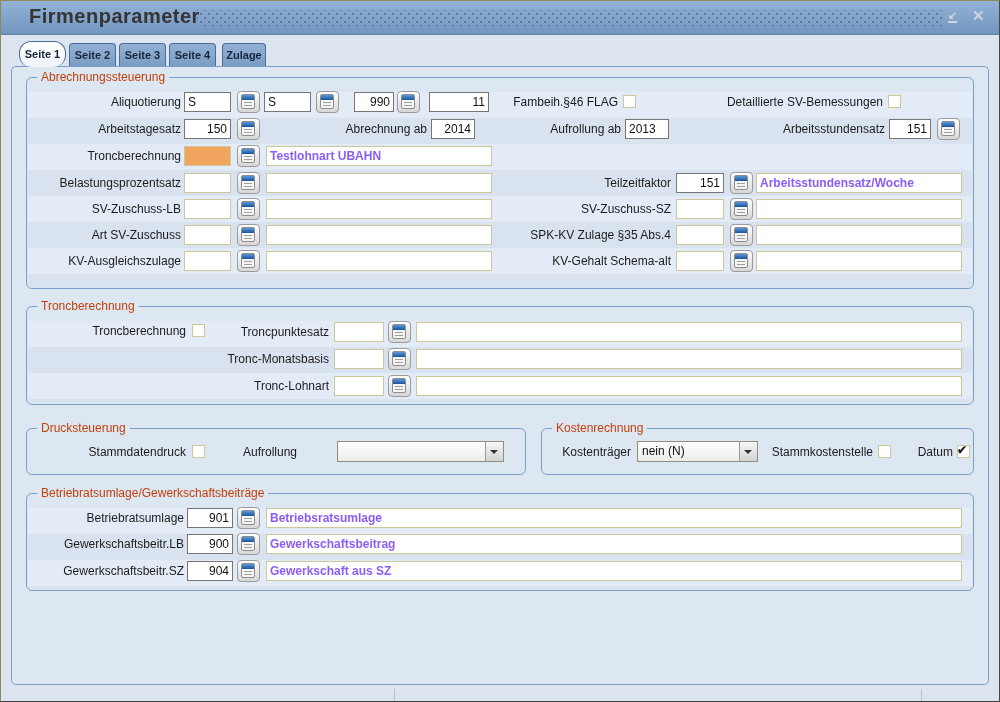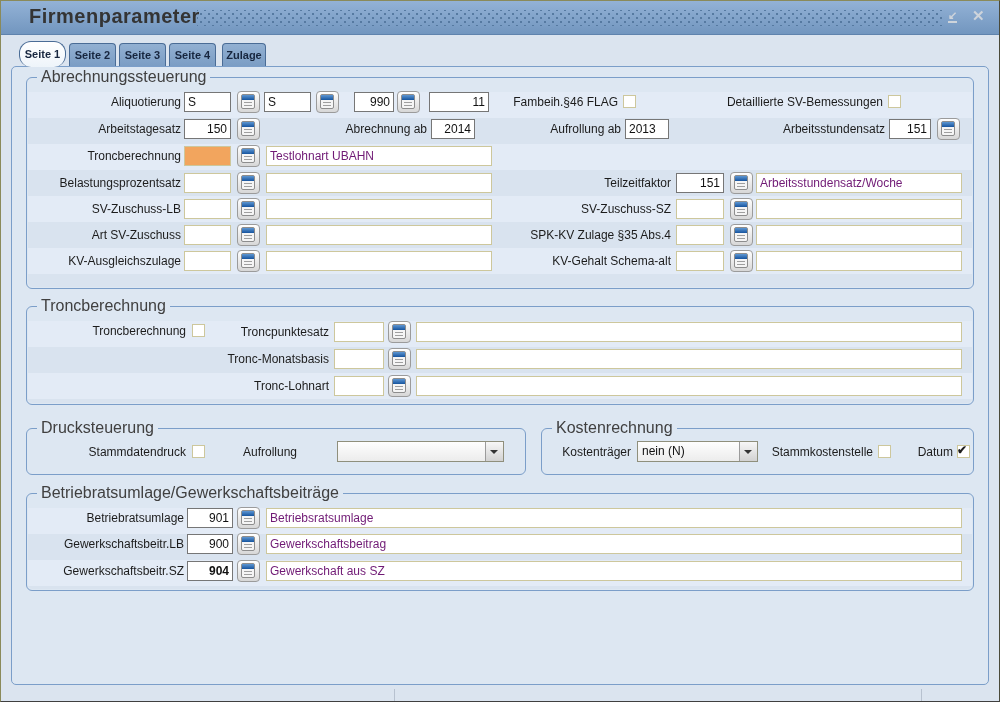--- a/index.html
+++ b/index.html
@@ -22,30 +22,30 @@
        color:#17263f;background:linear-gradient(#92b0d2,#7b9dc4);border:1px solid #4a6c96;border-bottom:none;
        border-radius:4px 4px 0 0;box-sizing:border-box;z-index:3;cursor:pointer;}
   .tab.active{top:40px;height:26px;line-height:25px;background:linear-gradient(#ffffff,#eef4fa);z-index:5;border-radius:12px;}
   
   .panel{position:absolute;left:10px;top:65px;width:978px;height:619px;border:1px solid #7b9ec9;border-radius:5px;
          background:#dde7f2;box-sizing:border-box;z-index:1;}
   
   .fs{position:absolute;border:1px solid #7b9ec9;border-radius:6px;z-index:2;box-sizing:border-box;}
   .fs.striped::before{content:"";position:absolute;left:1px;right:1px;top:14px;bottom:1px;border-radius:0 0 5px 5px;
        background:repeating-linear-gradient(180deg,#e3ebf6 0 26px,#d9e3ef 26px 52px);z-index:0;}
-  .legend{position:absolute;top:-8px;left:10px;background:#dde7f2;padding:0 4px;font-size:16px;color:#404040;
+  .legend{position:absolute;top:-8px;left:10px;background:#dde7f2;padding:0 4px;font-size:12px;color:#c2410c;
           line-height:14px;white-space:nowrap;z-index:3;}
   
   .lbl{position:absolute;height:20px;line-height:20px;font-size:12px;color:#1c1c1c;text-align:right;
        white-space:nowrap;z-index:4;}
   .in{position:absolute;height:20px;box-sizing:border-box;border:1px solid #767676;background:#fff;
       font-family:"Liberation Sans",sans-serif;font-size:12px;padding:0 3px;z-index:4;color:#111;}
   .num{text-align:right;}
   .kh{border-color:#cdc79c;}
-  .olive{color:#701a75;}
+  .olive{color:#8b5cf6;font-weight:bold;}
   .orange{background:#f2a55e;border-color:#cdc79c;}
   .ibtn{position:absolute;width:23px;height:22px;box-sizing:border-box;border:1px solid #9b9b9b;border-radius:4px;
         background:linear-gradient(#ffffff,#d7d7d7);z-index:4;padding:0;cursor:pointer;}
   .glyph{position:absolute;left:3px;top:2px;width:14px;height:15px;background:#f5f5f5;border:1px solid #8d8d8d;
          border-radius:2px;box-sizing:border-box;}
   .glyph::before{content:"";position:absolute;left:0;top:0;right:0;height:5px;
          background:linear-gradient(#5e97d3,#16549e);}
   .glyph::after{content:"";position:absolute;left:2px;right:2px;top:7px;height:5px;
          background:repeating-linear-gradient(#9f9f9f 0 1px,rgba(0,0,0,0) 1px 3px);}
   .cb{position:absolute;appearance:none;-webkit-appearance:none;width:13px;height:13px;border:1px solid #cdc79c;
@@ -251,21 +251,21 @@
   <input class="in kh olive" style="left: 265px; top: 507px; width: 696px;" value="Betriebsratsumlage">
 
   <span class="lbl" style="left:30px;top:533px;width:153px">Gewerkschaftsbeitr.LB</span>
   <input class="in num" style="left: 186px; top: 533px; width: 46px;" value="900">
   <button class="ibtn" style="left:236px;top:532px">
       <span class="glyph"></span>
     </button>
   <input class="in kh olive" style="left: 265px; top: 533px; width: 696px;" value="Gewerkschaftsbeitrag">
 
   <span class="lbl" style="left:30px;top:560px;width:153px">Gewerkschaftsbeitr.SZ</span>
-  <input class="in num" style="left: 186px; top: 560px; width: 46px; font-weight: bold;" value="904">
+  <input class="in num" style="left: 186px; top: 560px; width: 46px;" value="904">
   <button class="ibtn" style="left:236px;top:559px">
       <span class="glyph"></span>
     </button>
   <input class="in kh olive" style="left: 265px; top: 560px; width: 696px;" value="Gewerkschaft aus SZ">
 
   <div class="sep" style="left:393px"></div>
   <div class="sep" style="left:920px"></div>
 
 </div>
 

